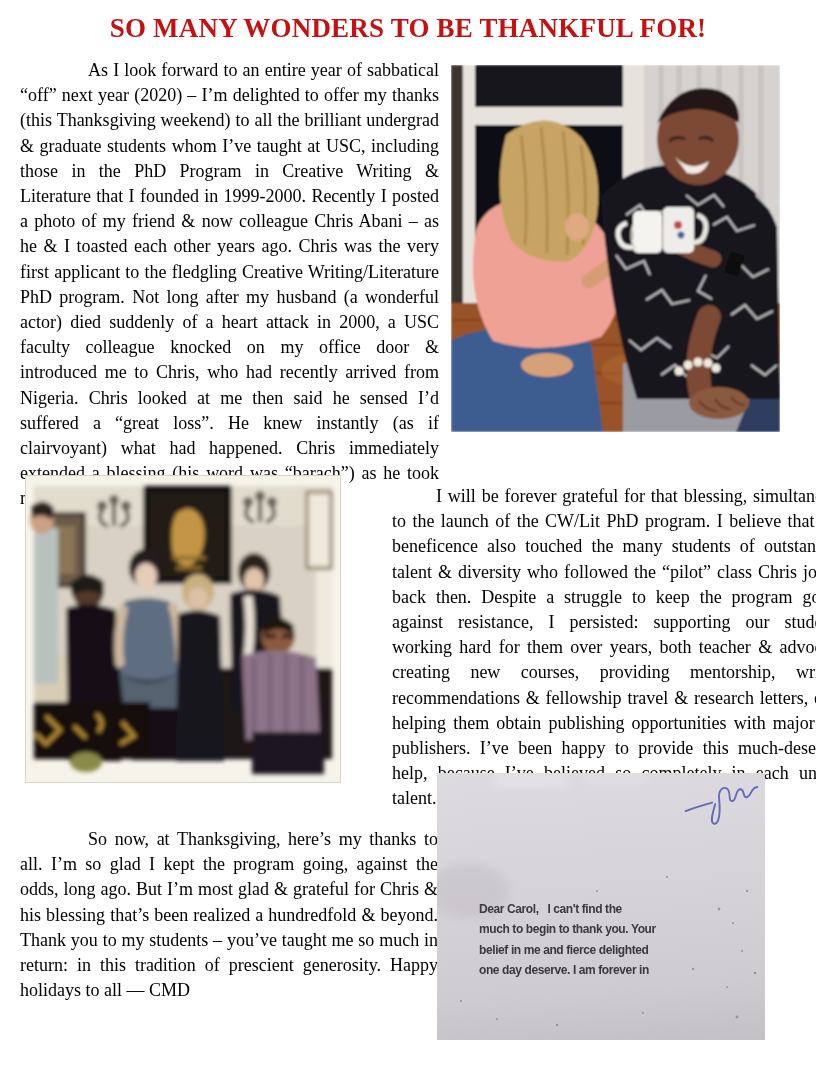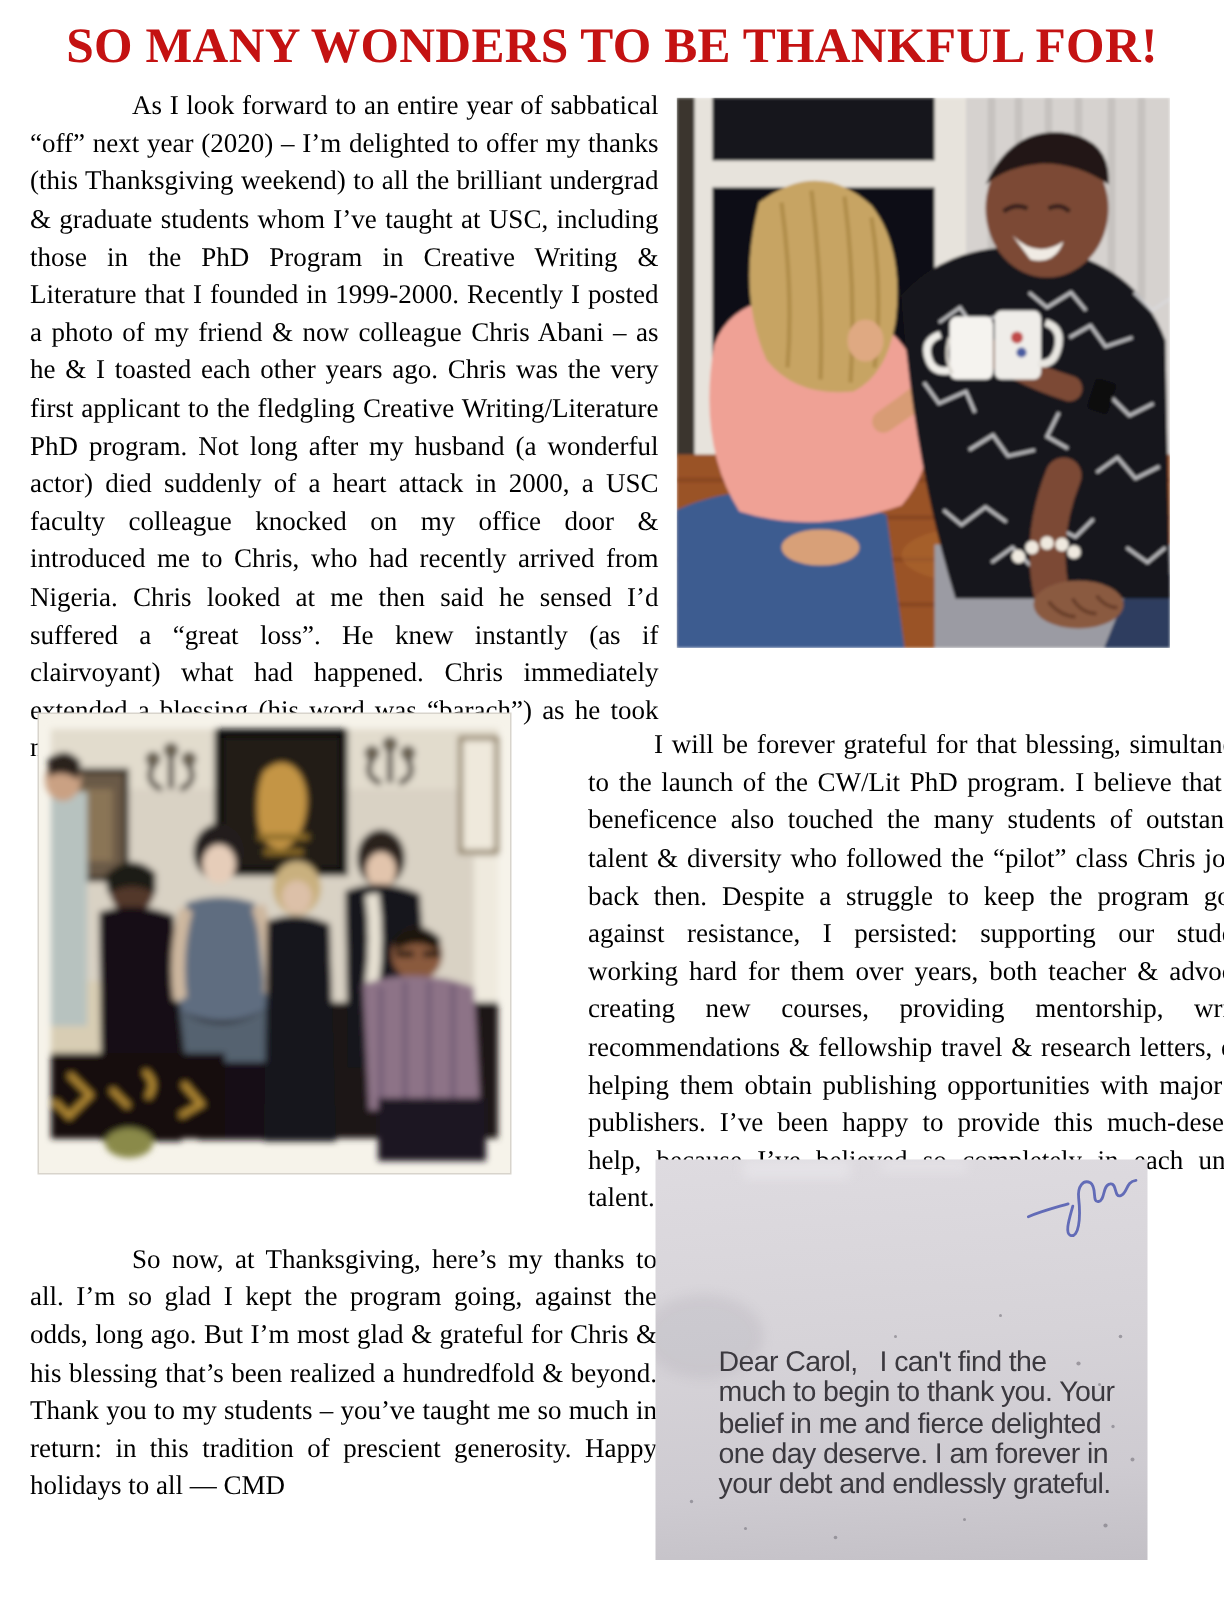--- a/index.html
+++ b/index.html
@@ -7,21 +7,21 @@
     position:relative;
     width:816px;height:1079px;
     background:#ffffff;
     font-family:"Liberation Serif", serif;
     color:#000;
     overflow:hidden;
   }
   .title{
     position:absolute;left:0;top:13px;width:100%;
     text-align:center;
-    font-size:33px;font-weight:bold;letter-spacing:.2px;
+    font-size:27px;font-weight:bold;letter-spacing:.2px;
     color:#c41212;
     margin:0;
   }
   .para{
     position:absolute;
     font-size:18px;line-height:25.2px;
     text-align:justify;
     margin:0;
   }
   .p1{left:20px;top:58px;width:419px;text-indent:68px;}
@@ -34,22 +34,22 @@
   .note{
     position:absolute;left:437px;top:773px;width:328px;height:267px;
     background:linear-gradient(176deg,#dedbe0 0%,#d6d3d8 45%,#cecbd1 78%,#c3c0c6 100%);
     overflow:hidden;
   }
   .note-deco{position:absolute;left:0;top:0;width:328px;height:267px;}
   .signature{position:absolute;right:3px;top:2px;width:78px;height:52px;}
   .note-text{
     position:absolute;left:42px;top:126px;width:278px;
     font-family:"Liberation Sans", sans-serif;
-    font-weight:normal;
-    font-size:19px;line-height:20.3px;letter-spacing:-0.4px;
+    font-weight:bold;
+    font-size:12px;line-height:20.3px;letter-spacing:-0.4px;
     color:#3b393f;
   }
   .note-line{white-space:pre;}
 </style>
 </head>
 <body>
 
 <div class="page">
 
   <h1 class="title">SO MANY WONDERS TO BE THANKFUL FOR!</h1>
@@ -236,17 +236,16 @@
       </g>
     </svg>
     <svg class="signature" viewBox="0 0 100 62">
       <path d="M2,44 C14,39 26,36 36,33 M40,35 C37,46 33,58 38,60 C45,62 47,46 45,28 C44,18 49,12 55,15 C61,19 56,32 62,31 C68,30 65,17 72,16 C78,15 75,28 81,26 C87,24 85,14 94,13" fill="none" stroke="#4c58b0" stroke-width="2.4" stroke-linecap="round" opacity=".85"></path>
     </svg>
     <div class="note-text">
       <div class="note-line">Dear Carol,   I can't find the</div>
       <div class="note-line">much to begin to thank you. Your</div>
       <div class="note-line">belief in me and fierce delighted</div>
       <div class="note-line">one day deserve. I am forever in</div>
-      <div class="note-line">your debt and endlessly grateful.</div>
     </div>
   </div>
 
 </div>
 
 </body></html>

